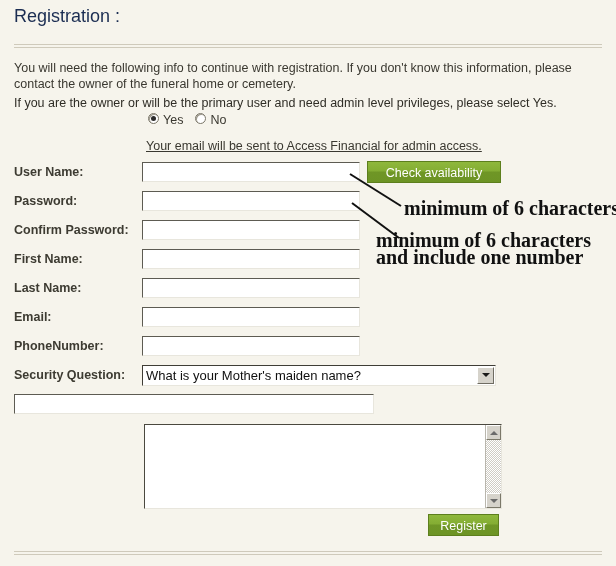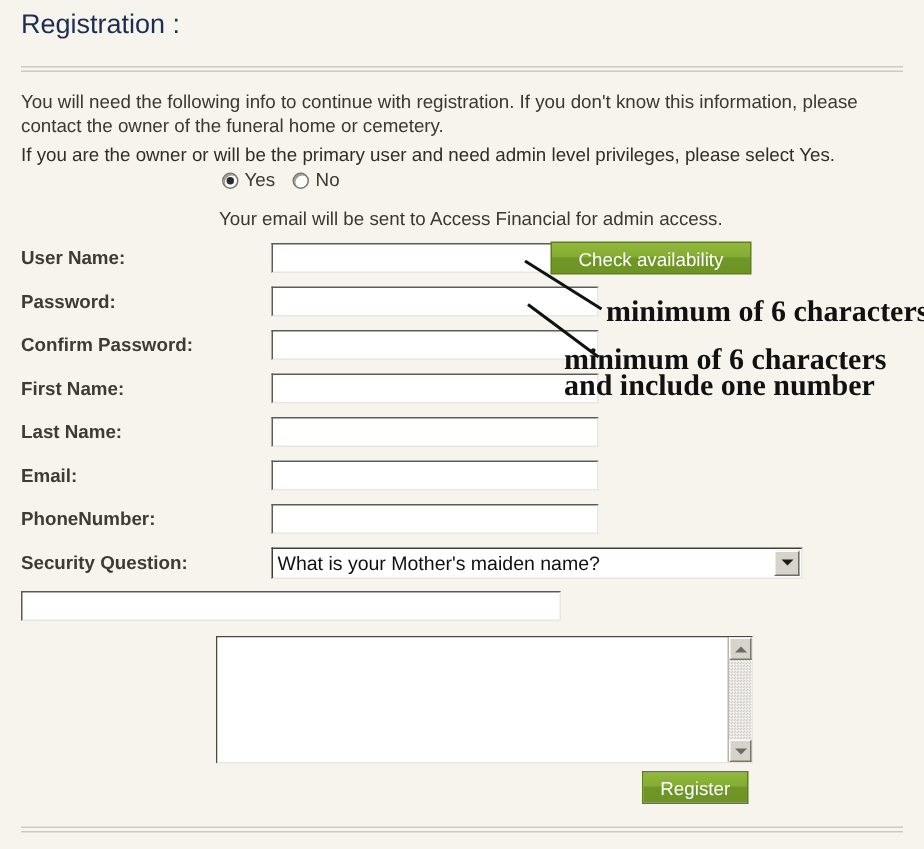--- a/index.html
+++ b/index.html
@@ -68,21 +68,20 @@
     line-height: 16px;
     color: #2f2d26;
   }
 
   
   .radio-row {
     position: absolute;
     left: 148px;
     top: 113px;
     display: flex;
-    align-items: center;
     gap: 4px;
     font-size: 12.5px;
     color: #3a3830;
   }
   .radio {
     display: inline-block;
     width: 11px;
     height: 11px;
     border-radius: 50%;
     background: #ffffff;
@@ -105,30 +104,30 @@
   .radio-label { margin-right: 8px; }
 
   
   .email-hint {
     position: absolute;
     left: 146px;
     top: 139px;
     font-size: 12.5px;
     color: #3a3830;
     white-space: nowrap;
+    text-decoration: underline;
   }
 
   
   .form-row {
     position: absolute;
     left: 14px;
     height: 22px;
     display: flex;
     align-items: center;
-    gap: 39px;
   }
   .field-label {
     width: 128px;
     font-size: 12.5px;
     font-weight: bold;
     color: #3d3b32;
     white-space: nowrap;
   }
 
   

